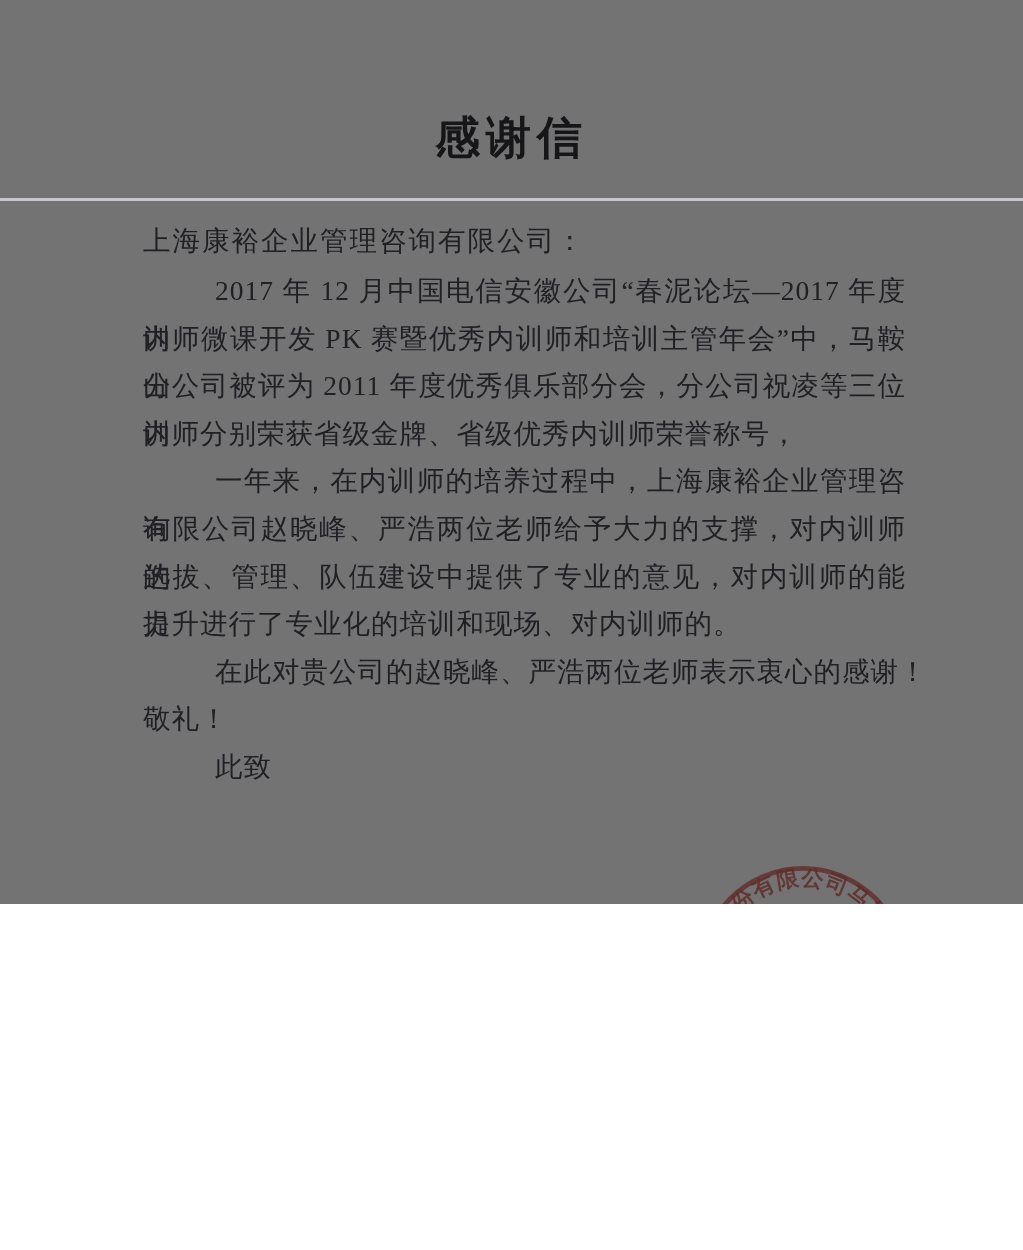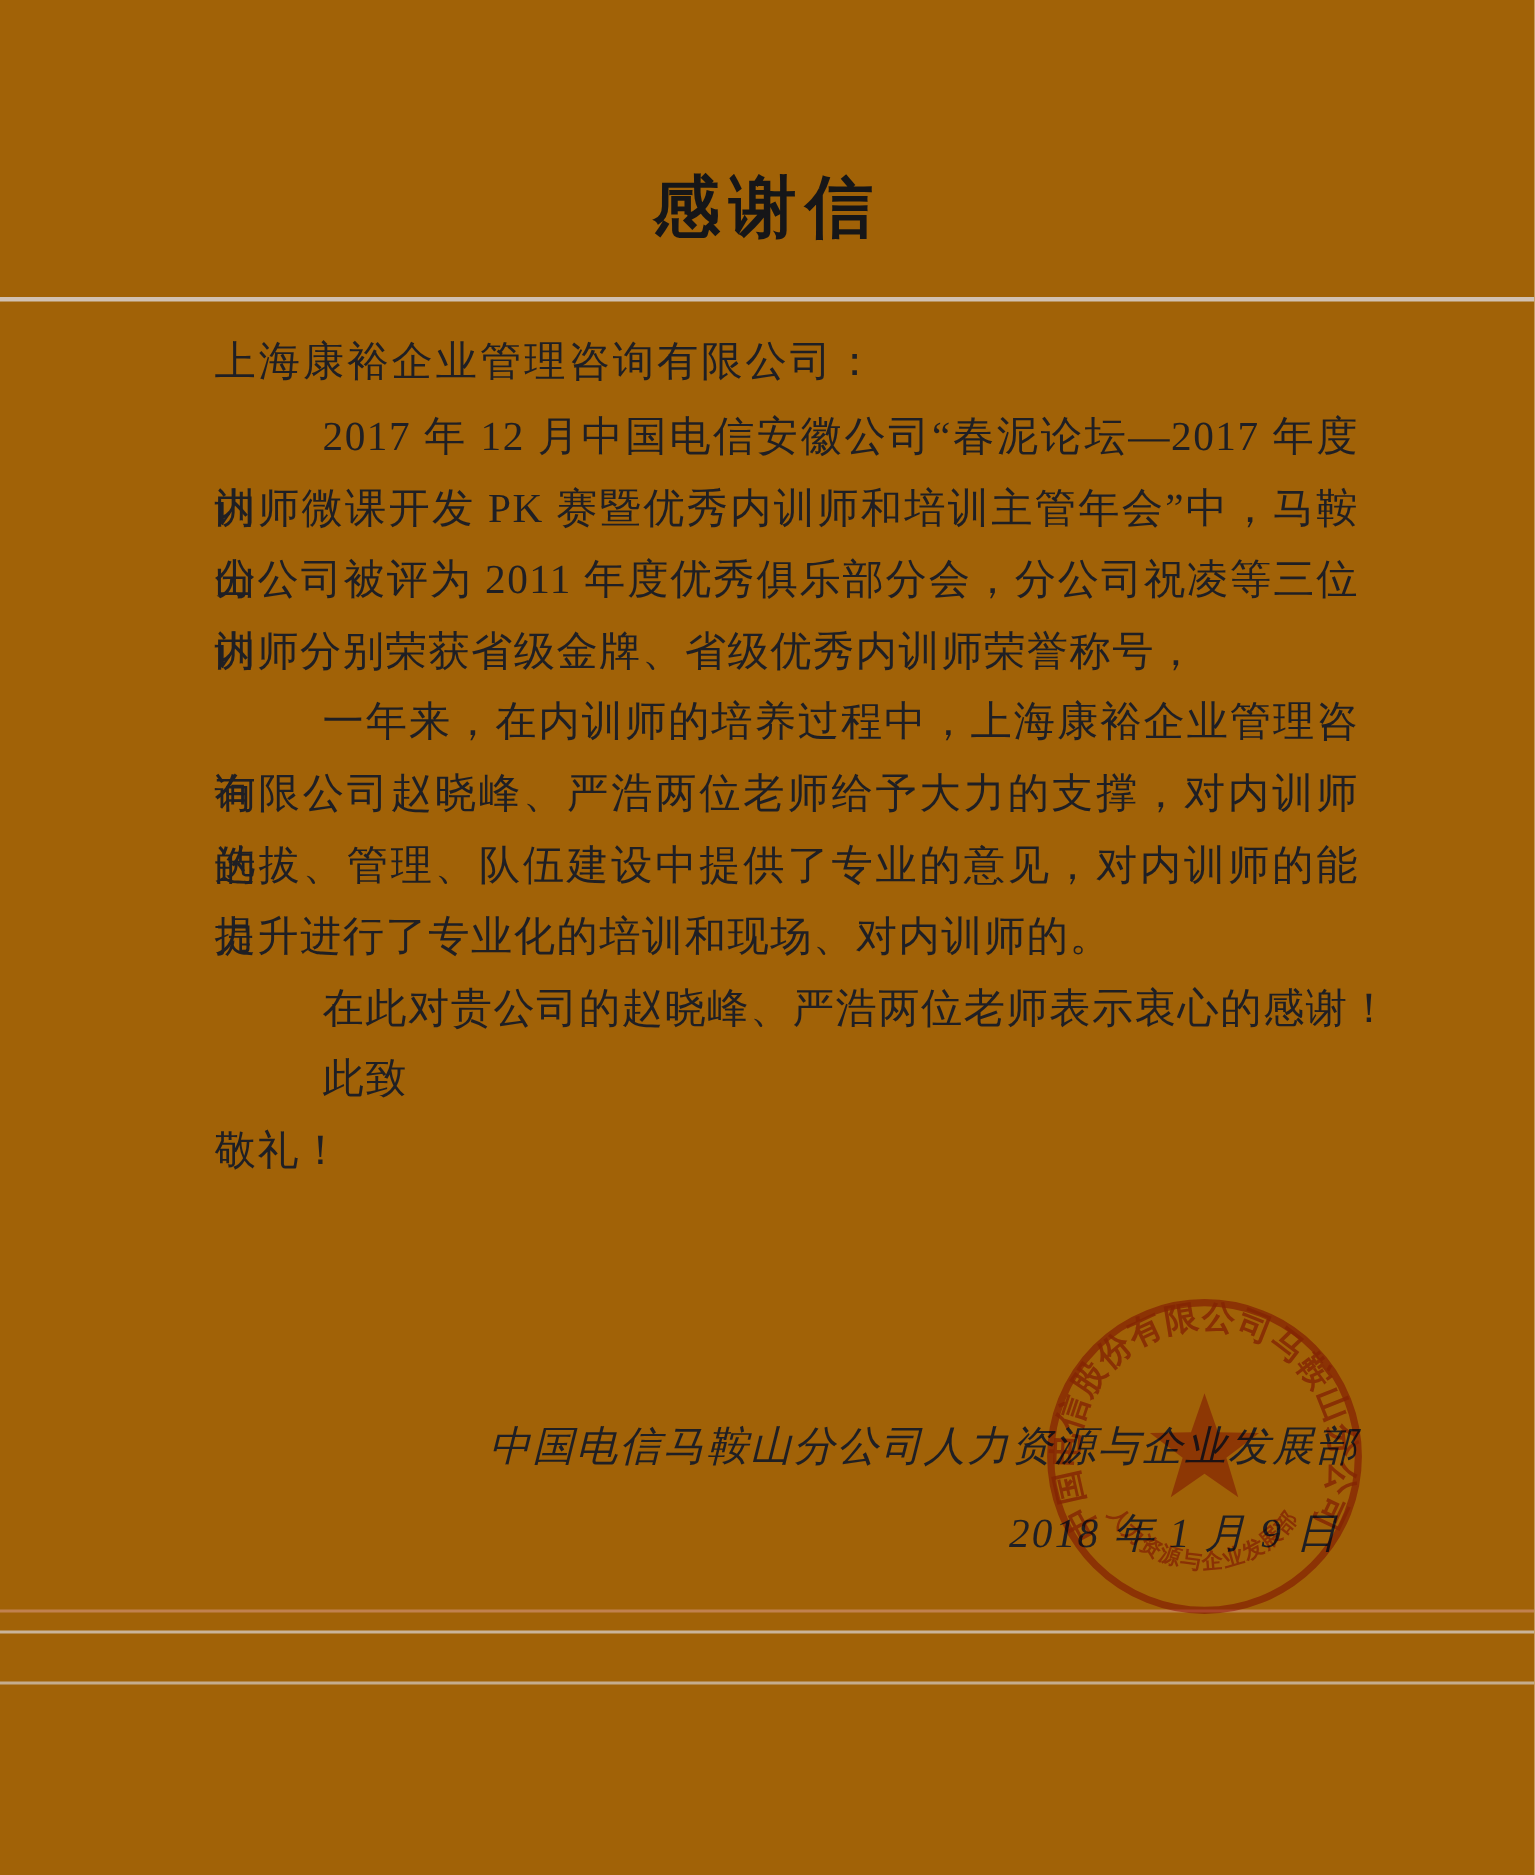--- a/index.html
+++ b/index.html
@@ -1,19 +1,19 @@
 <!DOCTYPE html>
 <html><head>
 <meta charset="utf-8">
 <style>
   html,body{margin:0;padding:0;}
   .sheet{
     position:relative;
-    width:1023px;height:1250px;
-    background:#a16207;
+    width:1023px;height:904px;
+    background:#737373;
     overflow:hidden;
     font-family:"Liberation Serif","DejaVu Serif",serif;
     color:#1f1f24;
   }
   .page-title{
     position:absolute;top:108px;left:0;right:0;
     text-align:center;
     font-size:45px;font-weight:bold;letter-spacing:6px;
     color:#161618;
   }
@@ -69,22 +69,22 @@
     <div>
         <div class="line indent fill">2017 年 12 月中国电信安徽公司“春泥论坛—2017 年度内</div>
         <div class="line fill">训师微课开发 PK 赛暨优秀内训师和培训主管年会”中，马鞍山</div>
         <div class="line fill">分公司被评为 2011 年度优秀俱乐部分会，分公司祝凌等三位内</div>
         <div class="line">训师分别荣获省级金牌、省级优秀内训师荣誉称号，</div>
         <div class="line indent fill">一年来，在内训师的培养过程中，上海康裕企业管理咨询</div>
         <div class="line fill">有限公司赵晓峰、严浩两位老师给予大力的支撑，对内训师的</div>
         <div class="line fill">选拔、管理、队伍建设中提供了专业的意见，对内训师的能力</div>
         <div class="line">提升进行了专业化的培训和现场、对内训师的。</div>
         <div class="line indent">在此对贵公司的赵晓峰、严浩两位老师表示衷心的感谢！</div>
+        <div class="line">敬礼！</div>
         <div class="line indent">此致</div>
-        <div class="line">敬礼！</div>
       </div>
   </div>
 
   <div class="signature-block">
     <div class="signature-line">中国电信马鞍山分公司人力资源与企业发展部</div>
     <div class="date-line">2018 年 1 月 9 日</div>
   </div>
 
   <svg class="stamp" viewBox="0 0 240 240" aria-hidden="true">
     <defs>

